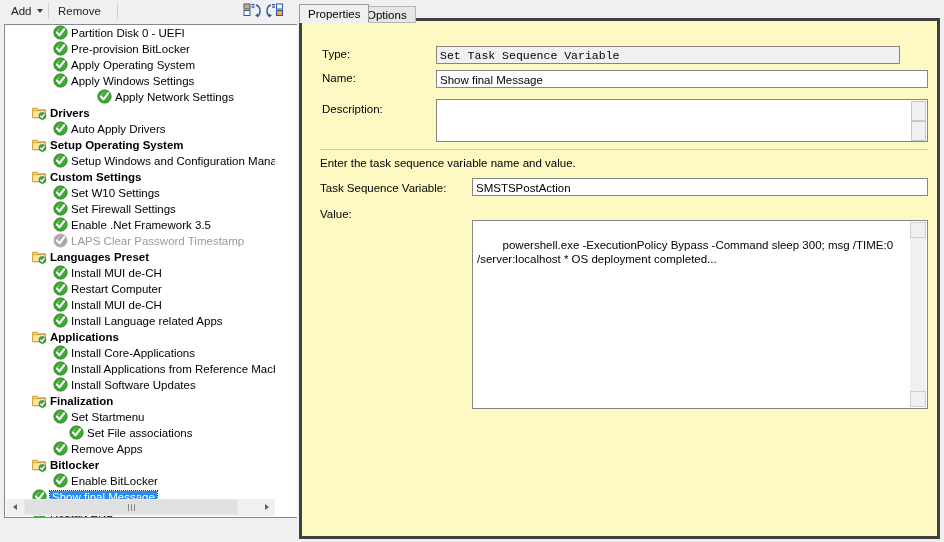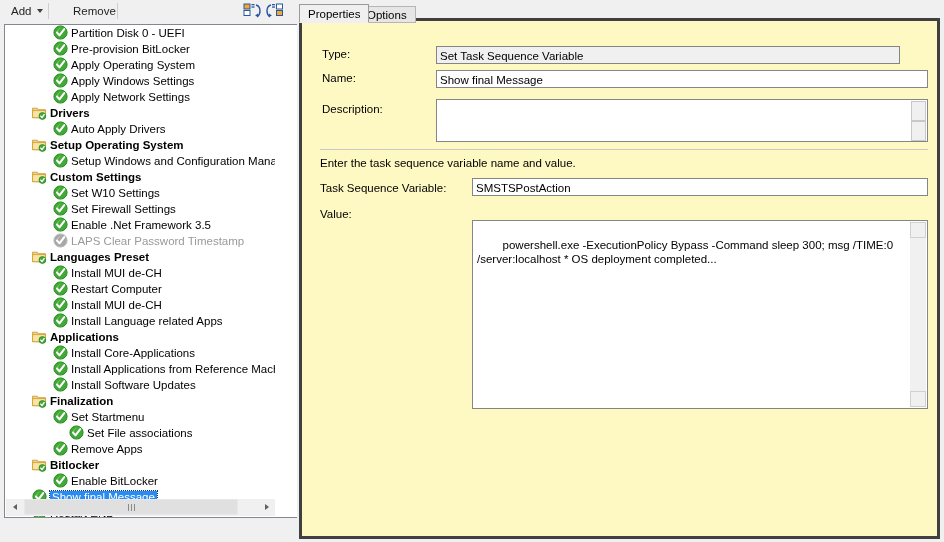--- a/index.html
+++ b/index.html
@@ -22,21 +22,21 @@
     position: absolute; left: 0; top: 0; width: 295px; height: 22px;
     background: #f0f0f0;
   }
   .tb-btn {
     position: absolute; top: 2px; height: 18px;
     display: flex; align-items: center;
     padding: 0 7px; font-size: 11.5px; color: #1f1f1f;
     cursor: default; white-space: nowrap;
   }
   #btn-add { left: 4px; }
-  #btn-remove { left: 66px; text-align: center; }
+  #btn-remove { left: 51px; text-align: center; }
   .tb-caret {
     display: inline-block; margin-left: 6px;
     width: 0; height: 0;
     border-left: 3.5px solid transparent;
     border-right: 3.5px solid transparent;
     border-top: 4px solid #3c3c3c;
   }
   .tb-sep {
     position: absolute; top: 3px; width: 1px; height: 16px;
     background: #cfcfcf;
@@ -189,21 +189,21 @@
     position: absolute; background: #fff;
     border: 1px solid #858585; box-sizing: border-box;
     font-family: "Liberation Sans", sans-serif;
     font-size: 11.5px; color: #000;
     padding: 2px 3px; line-height: 14px;
     white-space: pre;
     overflow: hidden;
   }
   .txtfield.readonly { background: #f0f0f0; }
 
-  #fld-type { left: 134px; top: 25px; width: 464px; height: 18px; }
+  #fld-type { left: 134px; top: 25px; width: 464px; height: 18px; font-family: Liberation Mono, monospace; }
   #lbl-type { left: 20px; top: 27px; }
   #fld-name { left: 134px; top: 49px; width: 492px; height: 18px; }
   #lbl-name { left: 20px; top: 51px; }
   #lbl-desc { left: 20px; top: 82px; }
   #fld-desc {
     left: 134px; top: 78px; width: 492px; height: 43px;
     padding-right: 18px;
   }
   #desc-scroll {
     position: absolute; right: 1px; top: 1px; width: 15px; height: 41px;
@@ -299,21 +299,21 @@
           <div class="tree-row" style="padding-left: 48px;"><span class="ico ico-check"><svg width="15" height="15" viewBox="0 0 15 15">
                 <circle cx="7.5" cy="7.5" r="6.6" fill="#3faa35" stroke="#2d8a28" stroke-width="1"></circle>
                 <path d="M3.5 6.5 q2.5 -3.5 5 -4.5 q-3 2.8 -4.2 6.2 z" fill="#8fd06a" opacity="0.85"></path>
                 <path d="M4 7.6 L6.5 10.3 L11.2 4.2" fill="none" stroke="#ffffff" stroke-width="2.1" stroke-linecap="round" stroke-linejoin="round"></path>
               </svg></span><span class="lbl">Apply Operating System</span></div>
           <div class="tree-row" style="padding-left: 48px;"><span class="ico ico-check"><svg width="15" height="15" viewBox="0 0 15 15">
                 <circle cx="7.5" cy="7.5" r="6.6" fill="#3faa35" stroke="#2d8a28" stroke-width="1"></circle>
                 <path d="M3.5 6.5 q2.5 -3.5 5 -4.5 q-3 2.8 -4.2 6.2 z" fill="#8fd06a" opacity="0.85"></path>
                 <path d="M4 7.6 L6.5 10.3 L11.2 4.2" fill="none" stroke="#ffffff" stroke-width="2.1" stroke-linecap="round" stroke-linejoin="round"></path>
               </svg></span><span class="lbl">Apply Windows Settings</span></div>
-          <div class="tree-row" style="padding-left: 48px;"><span class="ico ico-check"><svg width="15" height="15" viewBox="0 0 15 15">
+          <div class="tree-row" style="padding-left: 48px; margin-left: 44px;"><span class="ico ico-check"><svg width="15" height="15" viewBox="0 0 15 15">
                 <circle cx="7.5" cy="7.5" r="6.6" fill="#3faa35" stroke="#2d8a28" stroke-width="1"></circle>
                 <path d="M3.5 6.5 q2.5 -3.5 5 -4.5 q-3 2.8 -4.2 6.2 z" fill="#8fd06a" opacity="0.85"></path>
                 <path d="M4 7.6 L6.5 10.3 L11.2 4.2" fill="none" stroke="#ffffff" stroke-width="2.1" stroke-linecap="round" stroke-linejoin="round"></path>
               </svg></span><span class="lbl">Apply Network Settings</span></div>
           <div class="tree-row folder" style="padding-left: 27px;"><span class="ico ico-folder"><svg width="15" height="15" viewBox="0 0 15 15">
                 <path d="M0.6 3.2 h4.6 l1.2 1.5 h7.0 v8.0 h-12.8 z" fill="#f7d27a" stroke="#c99a33" stroke-width="0.9"></path>
                 <path d="M0.6 5.6 h12.8 v7.1 h-12.8 z" fill="#fbe3a6" stroke="#c99a33" stroke-width="0.8"></path>
                 <circle cx="10.4" cy="11.0" r="3.4" fill="#3faa35" stroke="#2d8a28" stroke-width="0.8"></circle>
                 <path d="M8.7 11.1 L10.0 12.5 L12.3 9.4" fill="none" stroke="#ffffff" stroke-width="1.3" stroke-linecap="round" stroke-linejoin="round"></path>
               </svg></span><span class="lbl">Drivers</span></div>

